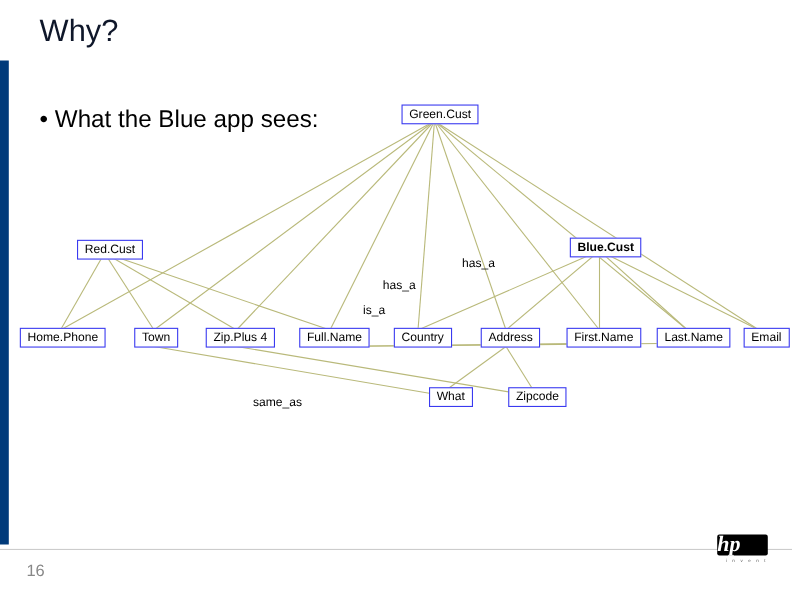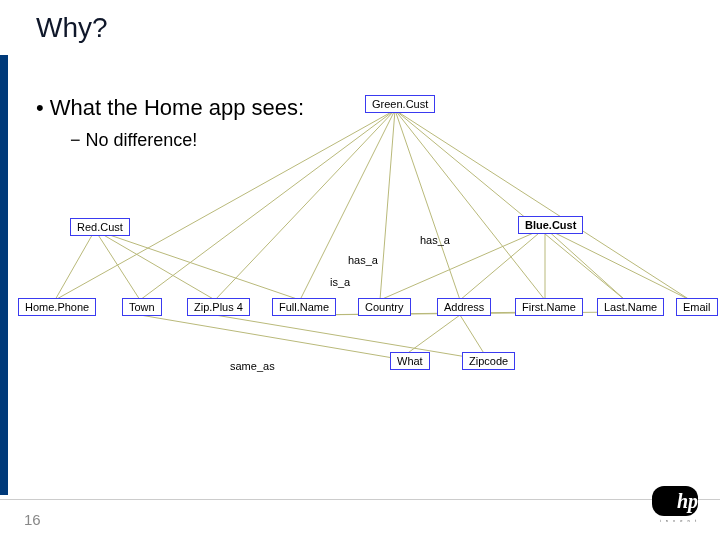--- a/index.html
+++ b/index.html
@@ -5,41 +5,40 @@
   html,body{margin:0;padding:0;width:720px;height:540px;background:#fff;font-family:Arial,Helvetica,sans-serif;overflow:hidden}
   .slide{position:relative;width:720px;height:540px}
   .leftbar{position:absolute;left:0;top:55px;width:8px;height:440px;background:#003a7a}
   .title{position:absolute;left:36px;top:12px;font-size:28px;line-height:1.15;color:#0f172a}
   .title .l2{text-decoration:underline;text-decoration-color:#000;text-decoration-thickness:1px}
   .bullet{position:absolute;left:36px;top:95px;font-size:22px;color:#000}
   .sub{position:absolute;left:70px;top:130px;font-size:18px;color:#000}
   .pagenum{position:absolute;left:24px;bottom:12px;font-size:15px;color:#888}
   .footer{position:absolute;left:0;bottom:40px;width:720px;height:1px;background:#ccc}
   .logo{position:absolute;right:22px;bottom:8px;width:46px;height:46px}
-  .logo .sq{width:46px;height:30px;background:#000;border-radius:12px;display:flex;align-items:center;justify-content:flex-end}
+  .logo .sq{width:46px;height:19px;background:#000;border-radius:2px;display:flex;align-items:center;justify-content:flex-start}
   .logo .hp{font:italic bold 20px Georgia,serif;color:#fff}
   .logo .tag{font-size:4px;letter-spacing:2px;color:#555;text-align:right;margin-top:2px}
   .node{position:absolute;background:#fff;border:1px solid #3a3af0;padding:2px 6px;font-size:11px;color:#000;white-space:nowrap;text-align:right}
   .node.bold{font-weight:bold}
   .rel{position:absolute;font-size:11px;color:#000;background:transparent}
   svg.lines{position:absolute;left:0;top:0;width:720px;height:540px}
   svg.lines line{stroke:#b9b97a;stroke-width:1}
 </style>
 </head>
 <body>
 
 <div class="slide">
   <div class="leftbar"></div>
 
   <div class="title">
     <div>Why?</div>
   </div>
 
-  <div class="bullet">• What the Home app sees:</div>
-  <div class="sub">− No difference!</div>
+  <div class="bullet">• What the Blue app sees:</div>
 
   <svg class="lines">
 
     <line x1="395" y1="110" x2="55" y2="300"></line>
     <line x1="395" y1="110" x2="140" y2="300"></line>
     <line x1="395" y1="110" x2="215" y2="300"></line>
     <line x1="395" y1="110" x2="300" y2="300"></line>
     <line x1="395" y1="110" x2="380" y2="300"></line>
     <line x1="395" y1="110" x2="460" y2="300"></line>
     <line x1="395" y1="110" x2="545" y2="300"></line>

